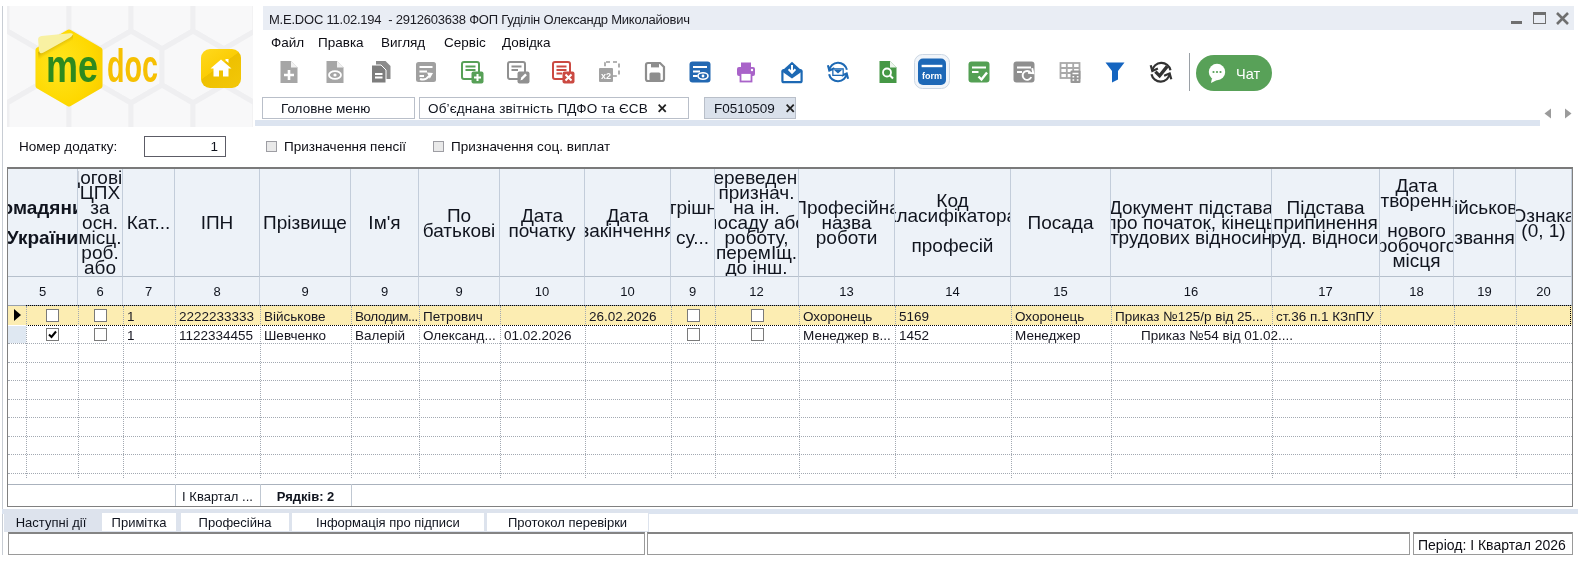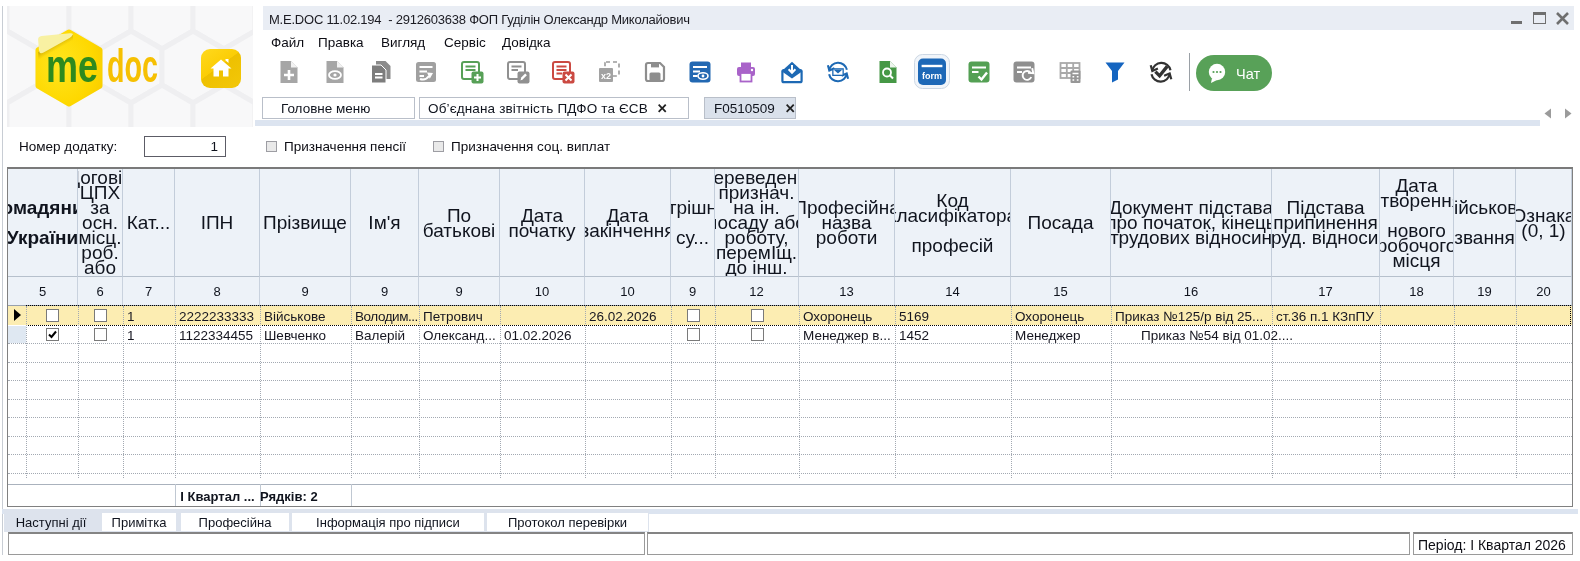--- a/index.html
+++ b/index.html
@@ -355,22 +355,22 @@
 <div class="hdot" style="left:8px;top:380.0px;width:1564px;"></div>
 <div class="hdot" style="left:8px;top:398.5px;width:1564px;"></div>
 <div class="hdot" style="left:8px;top:417.0px;width:1564px;"></div>
 <div class="hdot" style="left:8px;top:435.5px;width:1564px;"></div>
 <div class="hdot" style="left:8px;top:454.0px;width:1564px;"></div>
 <div class="hdot" style="left:8px;top:472.5px;width:1564px;"></div>
 <div class="abs" style="left:8px;top:484px;width:1564px;height:1px;background:#aab2bd;"></div>
 <div class="abs" style="left:175px;top:484px;width:1px;height:22px;background:#c0c8d2;"></div>
 <div class="abs" style="left:260px;top:484px;width:1px;height:22px;background:#c0c8d2;"></div>
 <div class="abs" style="left:351px;top:484px;width:1px;height:22px;background:#c0c8d2;"></div>
-<div class="abs" style="left:175px;top:489px;width:85px;text-align:center;font-size:13px;font-weight:bold;color:#10141e;">І Квартал ...</div>
-<div class="abs" style="left:260px;top:489px;width:91px;font-size:13px;font-weight:bold;color:#10141e;">Рядків: 2</div>
+<div class="abs" style="left:175px;top:489px;width:85px;text-align:center;font-size:13px;font-weight:normal;color:#10141e;">І Квартал ...</div>
+<div class="abs" style="left:260px;top:489px;width:91px;text-align:center;font-size:13px;font-weight:bold;color:#10141e;">Рядків: 2</div>
 <div class="dcell" style="left:127px;top:309px;width:47px;">1</div>
 <div class="dcell" style="left:179px;top:309px;width:80px;">2222233333</div>
 <div class="dcell" style="left:264px;top:309px;width:86px;">Військове</div>
 <div class="dcell" style="left:355px;top:309px;width:63px;letter-spacing:-0.45px;">Володим...</div>
 <div class="dcell" style="left:423px;top:309px;width:76px;">Петрович</div>
 <div class="dcell" style="left:589px;top:309px;width:81px;">26.02.2026</div>
 <div class="dcell" style="left:803px;top:309px;width:91px;">Охоронець</div>
 <div class="dcell" style="left:899px;top:309px;width:111px;">5169</div>
 <div class="dcell" style="left:1015px;top:309px;width:95px;">Охоронець</div>
 <div class="dcell" style="left:1115px;top:309px;width:156px;">Приказ №125/р від 25...</div>

